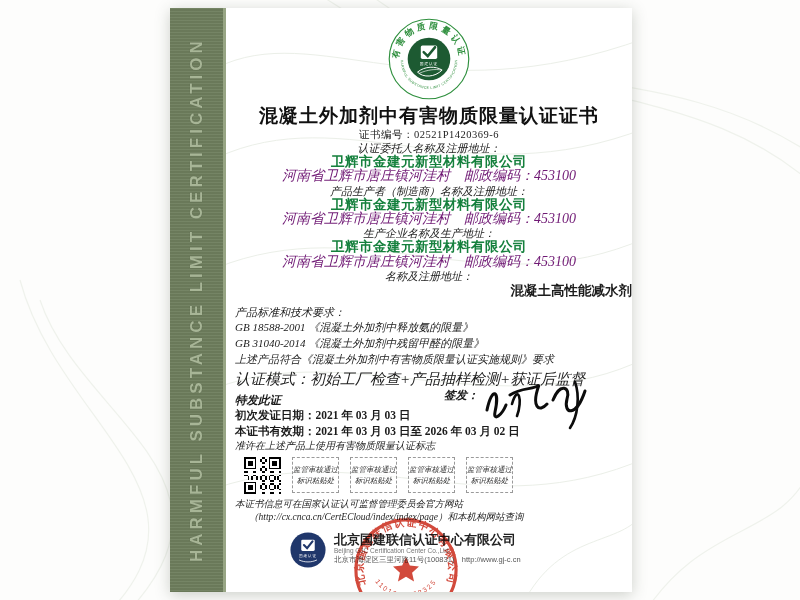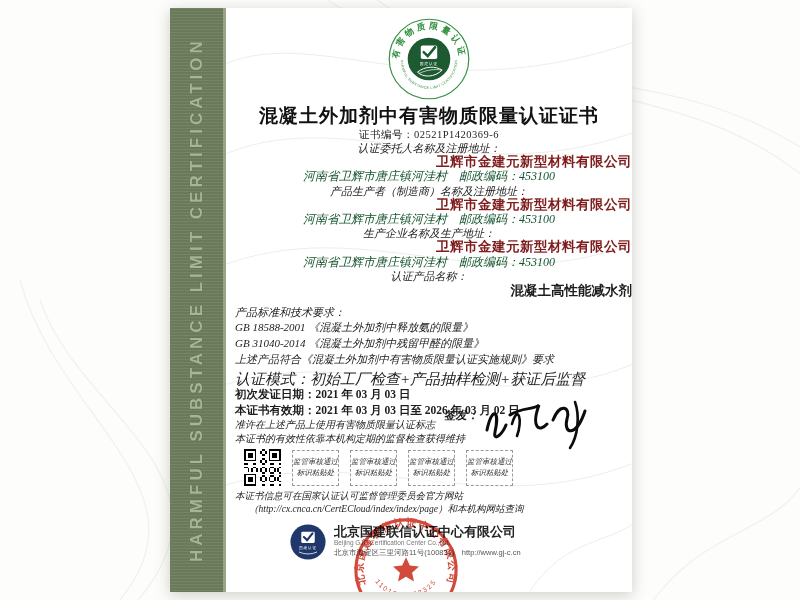--- a/index.html
+++ b/index.html
@@ -29,36 +29,36 @@
   .cert-body { position:relative; flex:1; background:#fff; overflow:hidden; }
   .body-waves { position:absolute; left:0; top:0; width:100%; height:100%; z-index:0; }
   .content { position:relative; z-index:2; width:100%; height:100%; text-align:center; }
 
   .logo { width:82px; height:82px; margin:10px auto 0; display:block; }
 
   .title { font-size:19px; font-weight:bold; letter-spacing:1px; line-height:24px; margin-top:4px; color:#111; }
   .certno { font-size:10.5px; line-height:13px; letter-spacing:.5px; }
 
   .l-label { font-style:italic; font-size:11px; line-height:14.2px; color:#222; }
-  .l-name  { font-weight:bold; font-size:13.5px; line-height:14.2px; letter-spacing:.5px; color:#7f1d1d;text-align:right; }
-  .l-addr  { font-style:italic; font-size:12px; line-height:14.2px; color:#14532d; }
+  .l-name  { font-weight:bold; font-size:13.5px; line-height:14.2px; letter-spacing:.5px; color:#15803d; }
+  .l-addr  { font-style:italic; font-size:14px; line-height:14.2px; color:#701a75; }
   .prod-label { font-style:italic; font-size:11px; line-height:14.2px; }
   .prod-name  { font-weight:bold; font-size:13.5px; line-height:15.5px;text-align:right; }
 
   .left-block { text-align:left; padding-left:9px; }
   .std-head { font-style:italic; font-size:11px; line-height:15.5px; margin-top:6px; }
   .std-item { font-style:italic; font-size:11px; line-height:15.8px; }
   .std-conf { font-style:italic; font-size:11px; line-height:15.8px; }
   .mode-line { font-style:italic; font-size:15px; line-height:15px; margin-top:5px; }
   .tefa { font-style:italic; font-size:11.5px; line-height:15px; margin-top:6px; font-weight:bold; }
   .date-line { font-size:11.5px; line-height:15.5px; font-weight:bold; }
   .note-line { font-style:italic; font-size:10px; line-height:13.5px; }
   .notes { }
 
-  .sig-group { position:absolute; left:218px; top:376px; display:flex; align-items:flex-start; z-index:3; }
+  .sig-group { position:absolute; left:218px; top:356px; display:flex; align-items:flex-start; z-index:3; }
   .sig-label { font-style:italic; font-size:11.5px; font-weight:bold; margin-top:14px; }
   .sig-svg { width:118px; height:58px; }
 
   .qr-row { display:flex; align-items:center; gap:11px; margin:4px 0 0 9px; }
   .qr-box { width:37px; height:37px; }
   .sup-box { width:47px; height:36px; border:1px dashed #9a9a9a; display:flex; flex-direction:column;
     align-items:center; justify-content:center; gap:3px; background:rgba(255,255,255,.6); }
   .sup-box span { font-style:italic; font-size:7.5px; line-height:8px; color:#333; white-space:nowrap; }
 
   .query { margin-top:4px; }
@@ -145,35 +145,35 @@
           <div class="l-name">卫辉市金建元新型材料有限公司</div>
           <div class="l-addr">河南省卫辉市唐庄镇河洼村　邮政编码：453100</div>
         </div>
 
         <div>
           <div class="l-label">生产企业名称及生产地址：</div>
           <div class="l-name">卫辉市金建元新型材料有限公司</div>
           <div class="l-addr">河南省卫辉市唐庄镇河洼村　邮政编码：453100</div>
         </div>
 
-        <div class="prod-label">认证产品名称：</div>
+        <div class="prod-label">名称及注册地址：</div>
         <div class="prod-name">混凝土高性能减水剂</div>
 
         <div class="left-block">
           <div class="std-head">产品标准和技术要求：</div>
           <div class="std-item">GB 18588-2001 《混凝土外加剂中释放氨的限量》</div>
           <div class="std-item">GB 31040-2014 《混凝土外加剂中残留甲醛的限量》</div>
           <div class="std-conf">上述产品符合《混凝土外加剂中有害物质限量认证实施规则》要求</div>
           <div class="mode-line">认证模式：初始工厂检查+产品抽样检测+获证后监督</div>
+          <div class="tefa">特发此证</div>
           <div class="date-line">初次发证日期：2021 年 03 月 03 日</div>
           <div class="date-line">本证书有效期：2021 年 03 月 03 日至 2026 年 03 月 02 日</div>
 
           <div class="notes">
             <div class="note-line">准许在上述产品上使用有害物质限量认证标志</div>
-            <div class="note-line">本证书的有效性依靠本机构定期的监督检查获得维持</div>
           </div>
 
           <div class="qr-row">
             <svg id="qr" class="qr-box" viewBox="0 0 21 21" shape-rendering="crispEdges">
                 <rect x="10" y="0" width="1" height="1" fill="#000"></rect>
                 <rect x="11" y="0" width="1" height="1" fill="#000"></rect>
                 <rect x="9" y="1" width="1" height="1" fill="#000"></rect>
                 <rect x="12" y="1" width="1" height="1" fill="#000"></rect>
                 <rect x="9" y="2" width="1" height="1" fill="#000"></rect>
                 <rect x="12" y="2" width="1" height="1" fill="#000"></rect>

